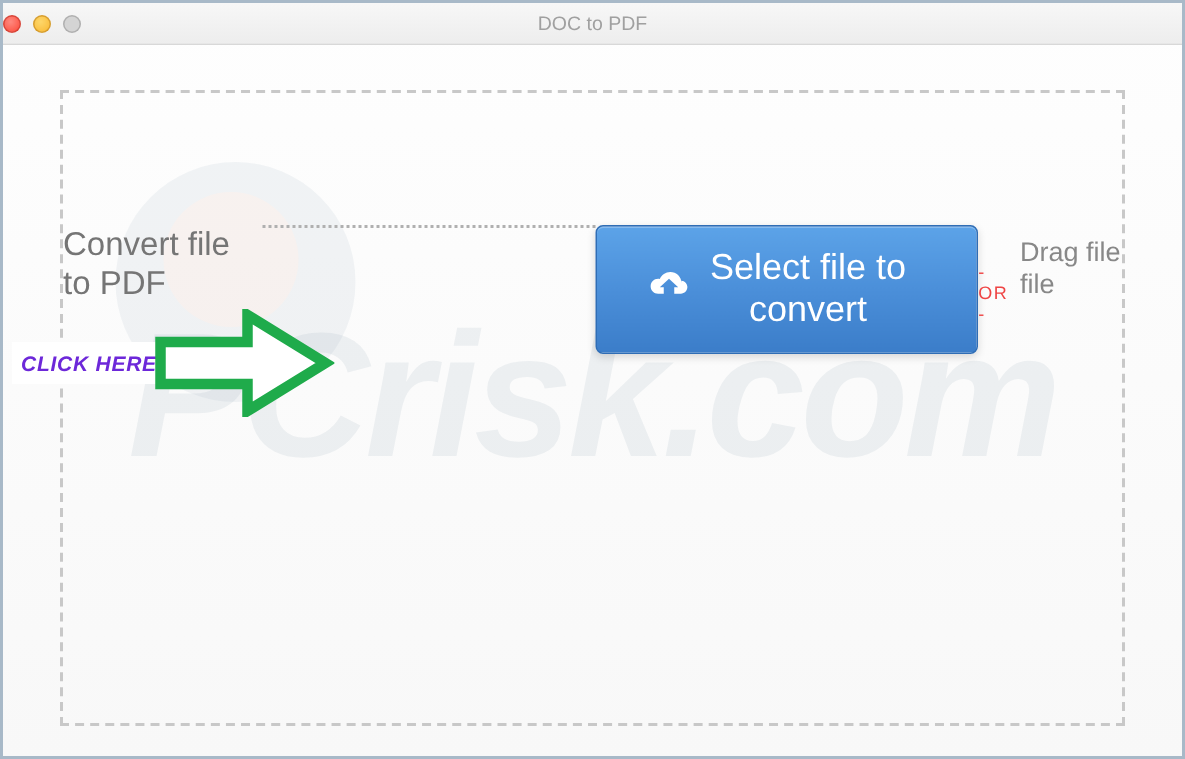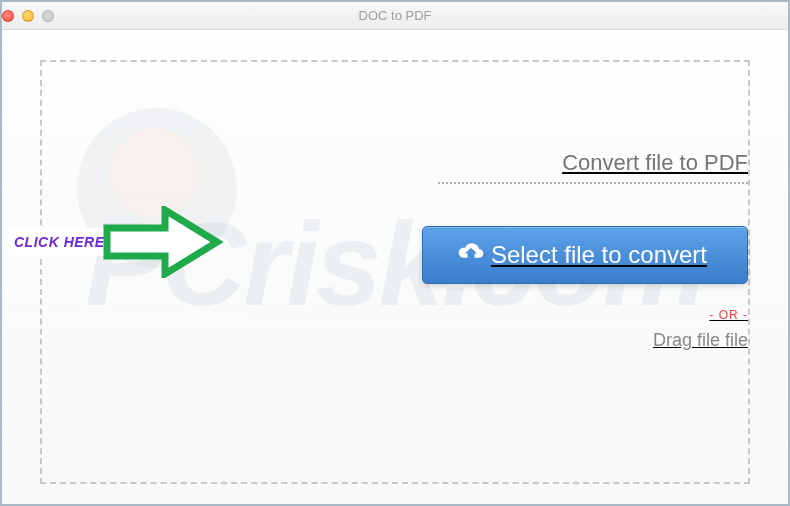--- a/index.html
+++ b/index.html
@@ -71,25 +71,24 @@
       height: calc(100% - 28px);
       position: relative;
     }
     
     .drop-zone {
       width: 100%;
       height: 100%;
       border: 2px dashed #c8c8c8;
       border-radius: 0;
       display: flex;
-      flex-direction: column;
-      align-items: flex-end;
+      flex-direction: row;
+      align-items: flex-start;
       padding-top: 88px;
       position: relative;
-      text-decoration: underline;
     }
     
     .heading {
       font-size: 22px;
       color: #757575;
       font-weight: 400;
       margin-bottom: 6px;
     }
     
     .dotted-separator {

